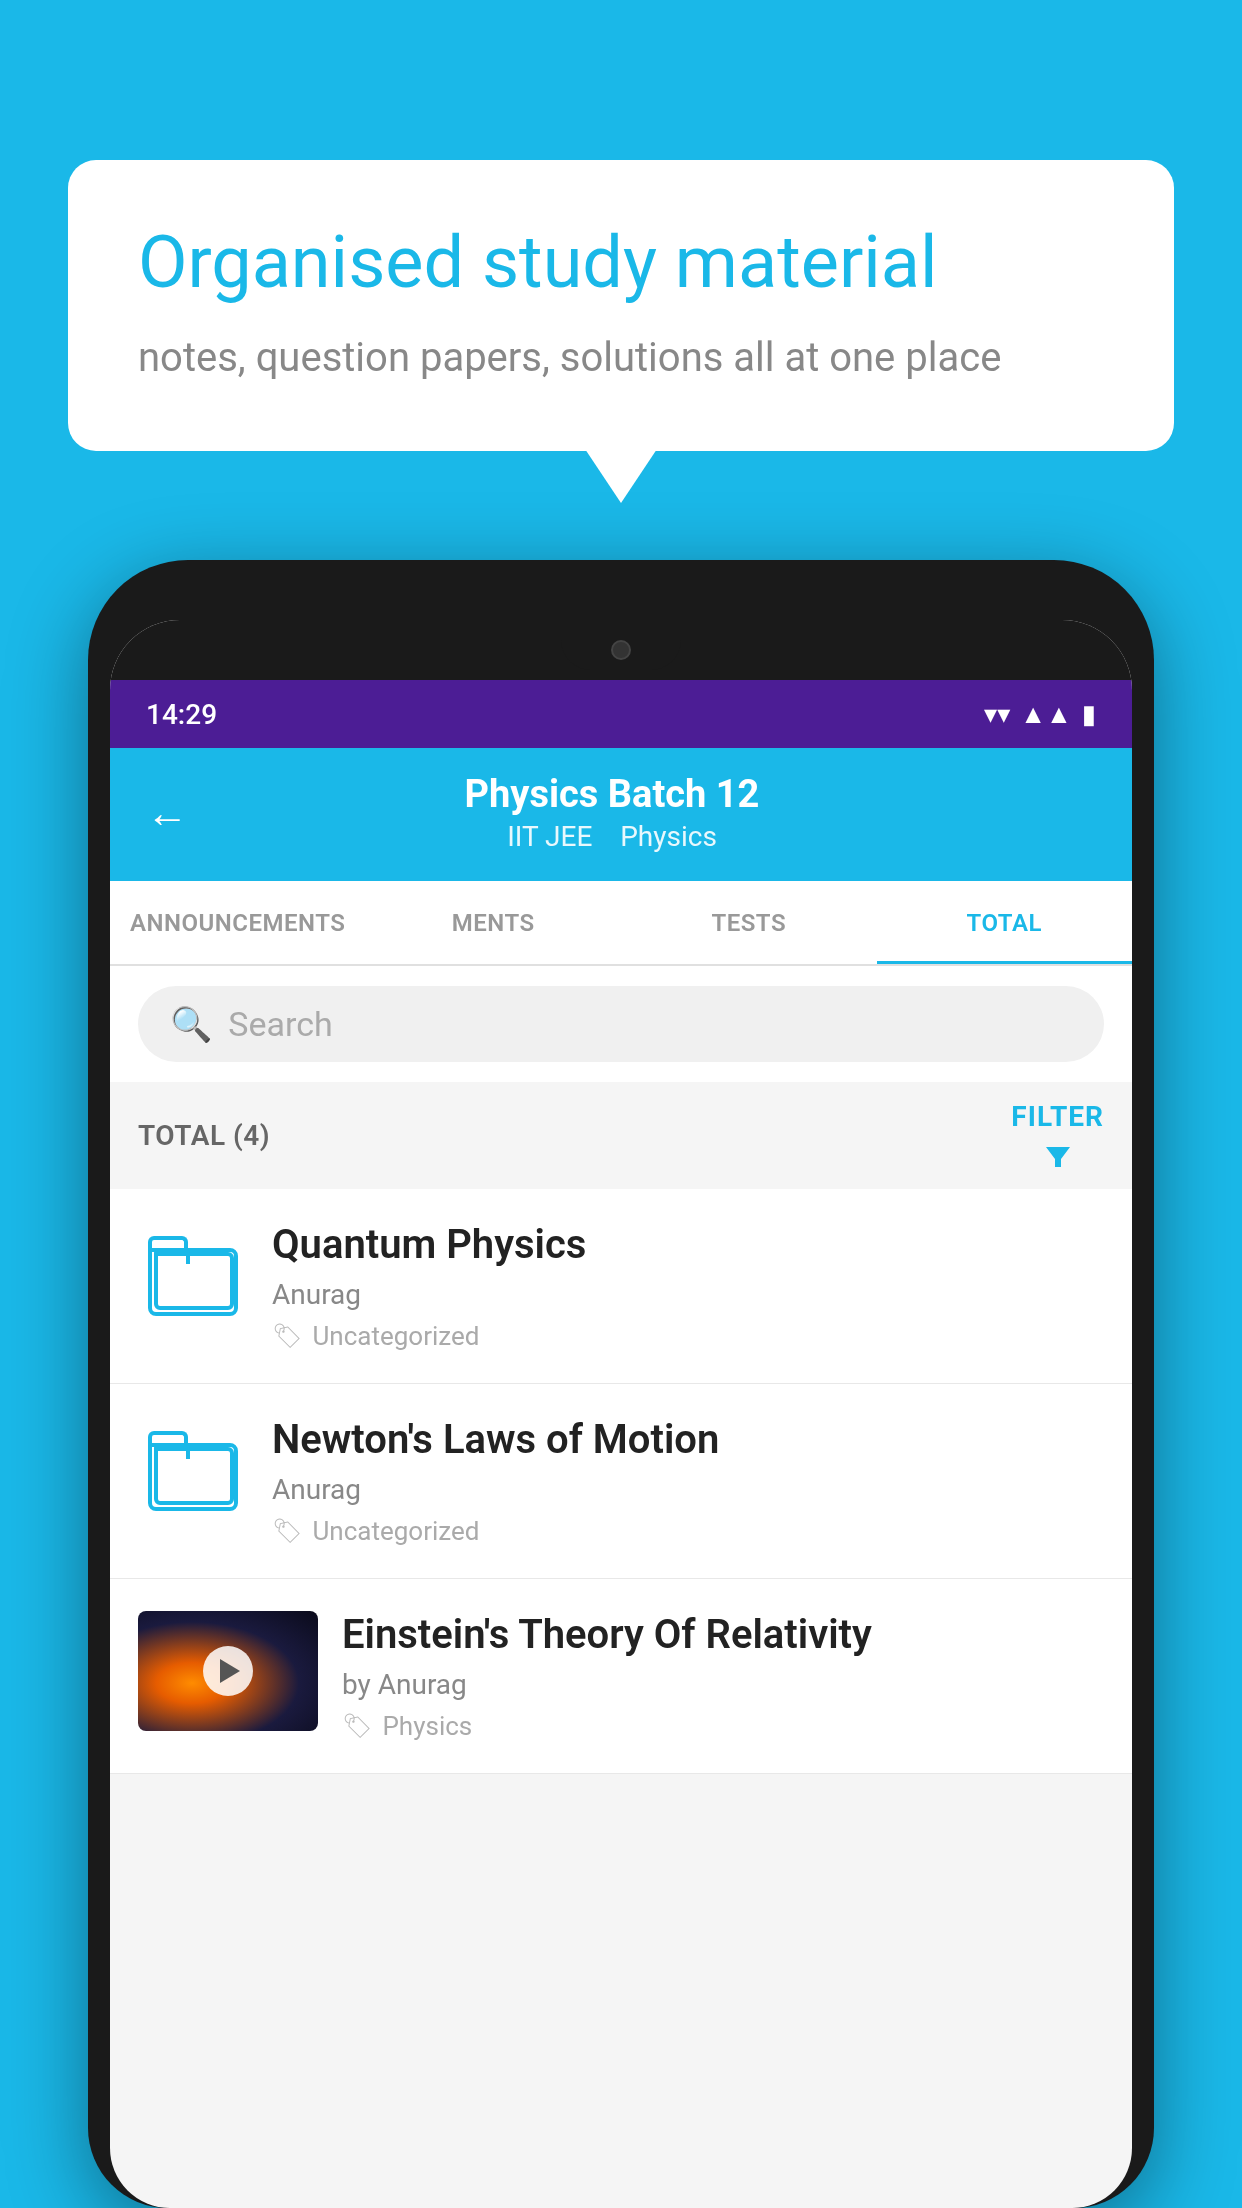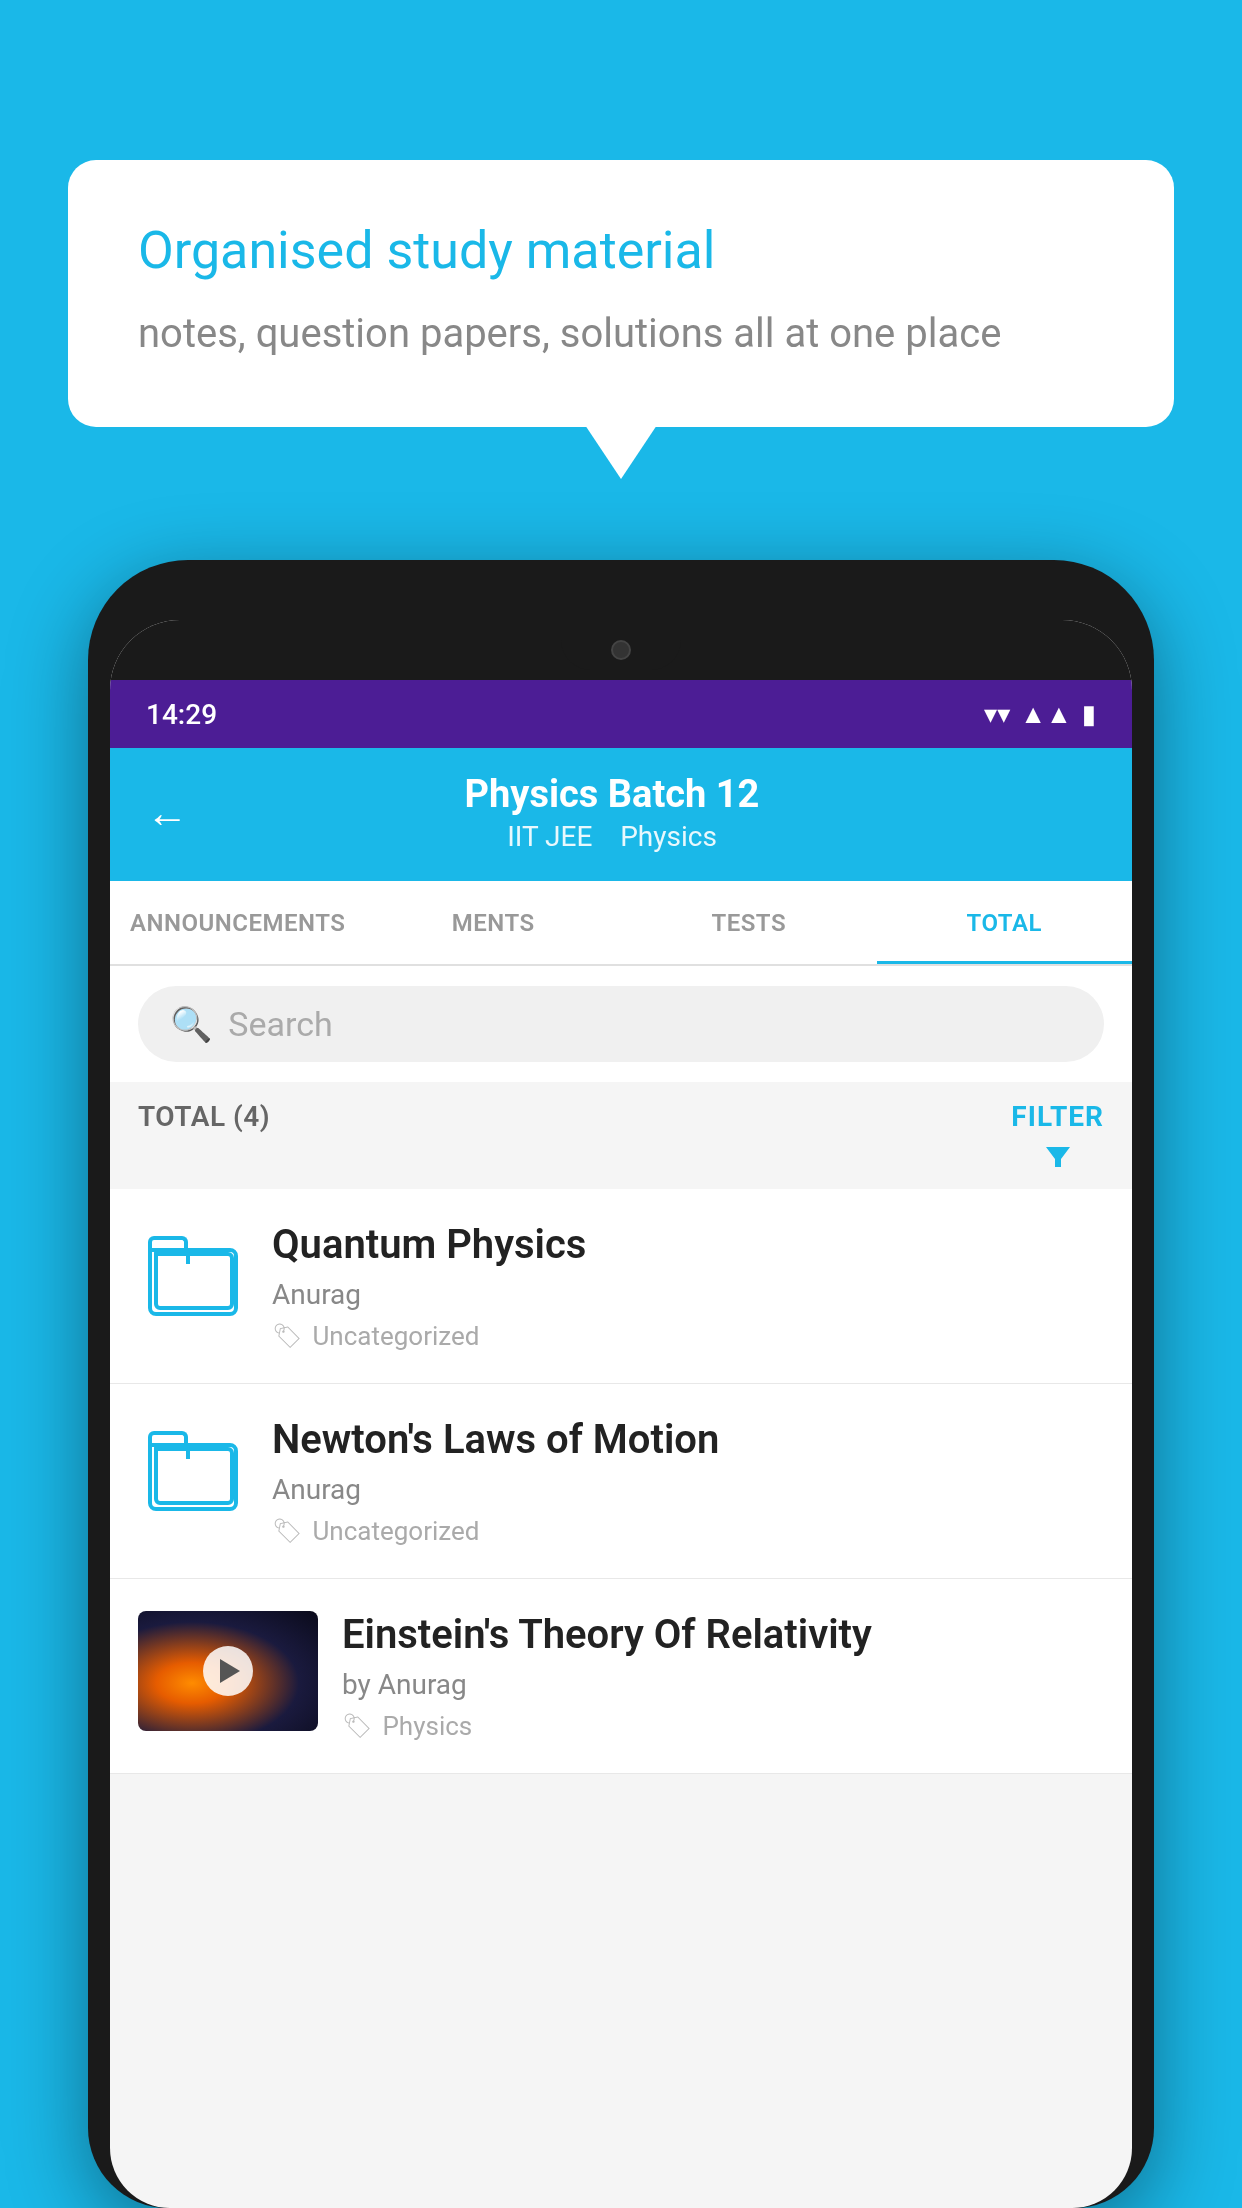--- a/index.html
+++ b/index.html
@@ -36,21 +36,21 @@
       transform: translateX(-50%);
       width: 0;
       height: 0;
       border-left: 36px solid transparent;
       border-right: 36px solid transparent;
       border-top: 54px solid white;
     }
 
     .bubble-title {
       color: #1ab8e8;
-      font-size: 52px;
+      font-size: 72px;
       font-weight: 400;
       line-height: 1.2;
       margin-bottom: 28px;
     }
 
     .bubble-subtitle {
       color: #888;
       font-size: 40px;
       font-weight: 400;
     }
@@ -217,20 +217,21 @@
     .search-placeholder {
       color: #aaa;
       font-size: 34px;
     }
 
     
     .filter-row {
       background: #f5f5f5;
       padding: 18px 28px;
       display: flex;
+      align-items: center;
       justify-content: space-between;
     }
 
     .total-label {
       color: #666;
       font-size: 28px;
       font-weight: 600;
       letter-spacing: 0.5px;
     }
 

